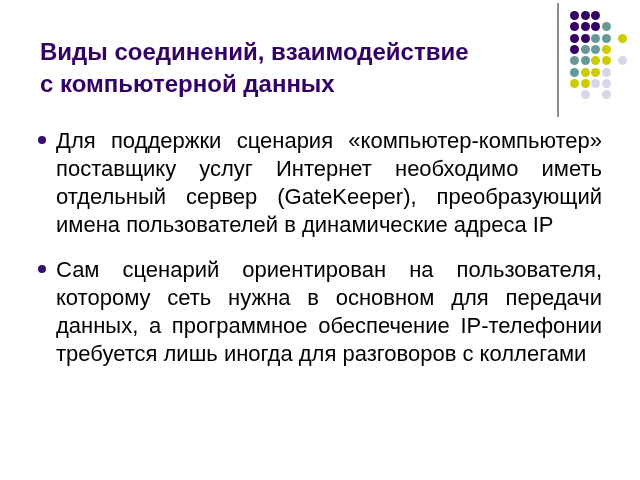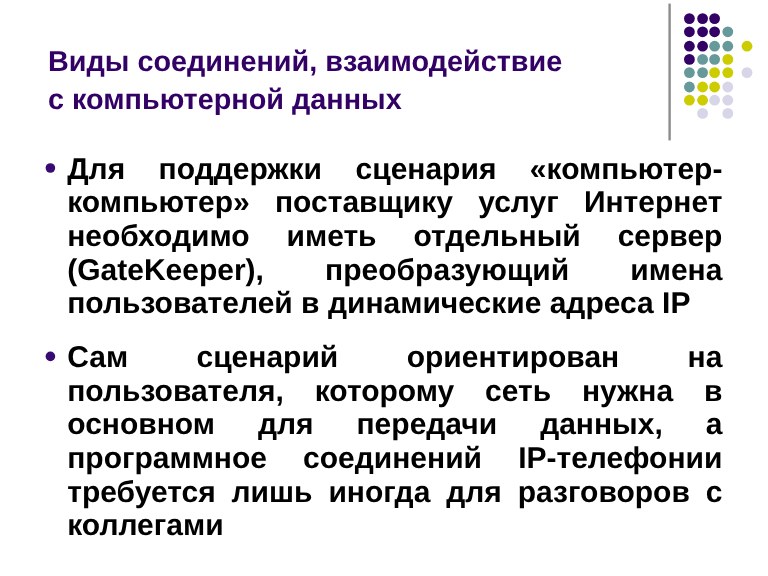--- a/index.html
+++ b/index.html
@@ -19,21 +19,21 @@
   .vline{
     position:absolute;left:557px;top:3px;width:2px;height:114px;
     background:var(--c-line);
   }
   .dots{position:absolute;left:0;top:0;width:640px;height:130px;}
   .dot{position:absolute;width:9px;height:9px;border-radius:50%;}
 
   .bullets{
     position:absolute;left:36px;top:127px;width:566px;
     list-style:none;
-    font-size:25px;line-height:28px;color:var(--c-body);font-weight:bold;
+    font-size:22px;line-height:28px;color:var(--c-body);
   }
   .bullets li{
     position:relative;padding-left:20px;margin-bottom:17px;
     text-align:justify;text-align-last:left;
   }
   .marker{
     position:absolute;left:2px;top:9px;width:8px;height:8px;border-radius:50%;
     background:var(--c-bullet);
   }
   .btext{display:block;}
@@ -83,17 +83,17 @@
       <div class="dot" style="left: 601.5px; top: 90.1px; background: rgb(214, 214, 232);"></div>
     </div>
 
   <ul class="bullets">
     <li>
       <span class="marker"></span>
       <span class="btext">Для поддержки сценария «компьютер-компьютер» поставщику услуг Интернет необходимо иметь отдельный сервер (GateKeeper), преобразующий имена пользователей в динамические адреса IP</span>
     </li>
     <li>
       <span class="marker"></span>
-      <span class="btext">Сам сценарий ориентирован на пользователя, которому сеть нужна в основном для передачи данных, а программное соединений IP-телефонии требуется лишь иногда для разговоров с коллегами</span>
+      <span class="btext">Сам сценарий ориентирован на пользователя, которому сеть нужна в основном для передачи данных, а программное обеспечение IP-телефонии требуется лишь иногда для разговоров с коллегами</span>
     </li>
   </ul>
 
 </div>
 
 </body></html>

